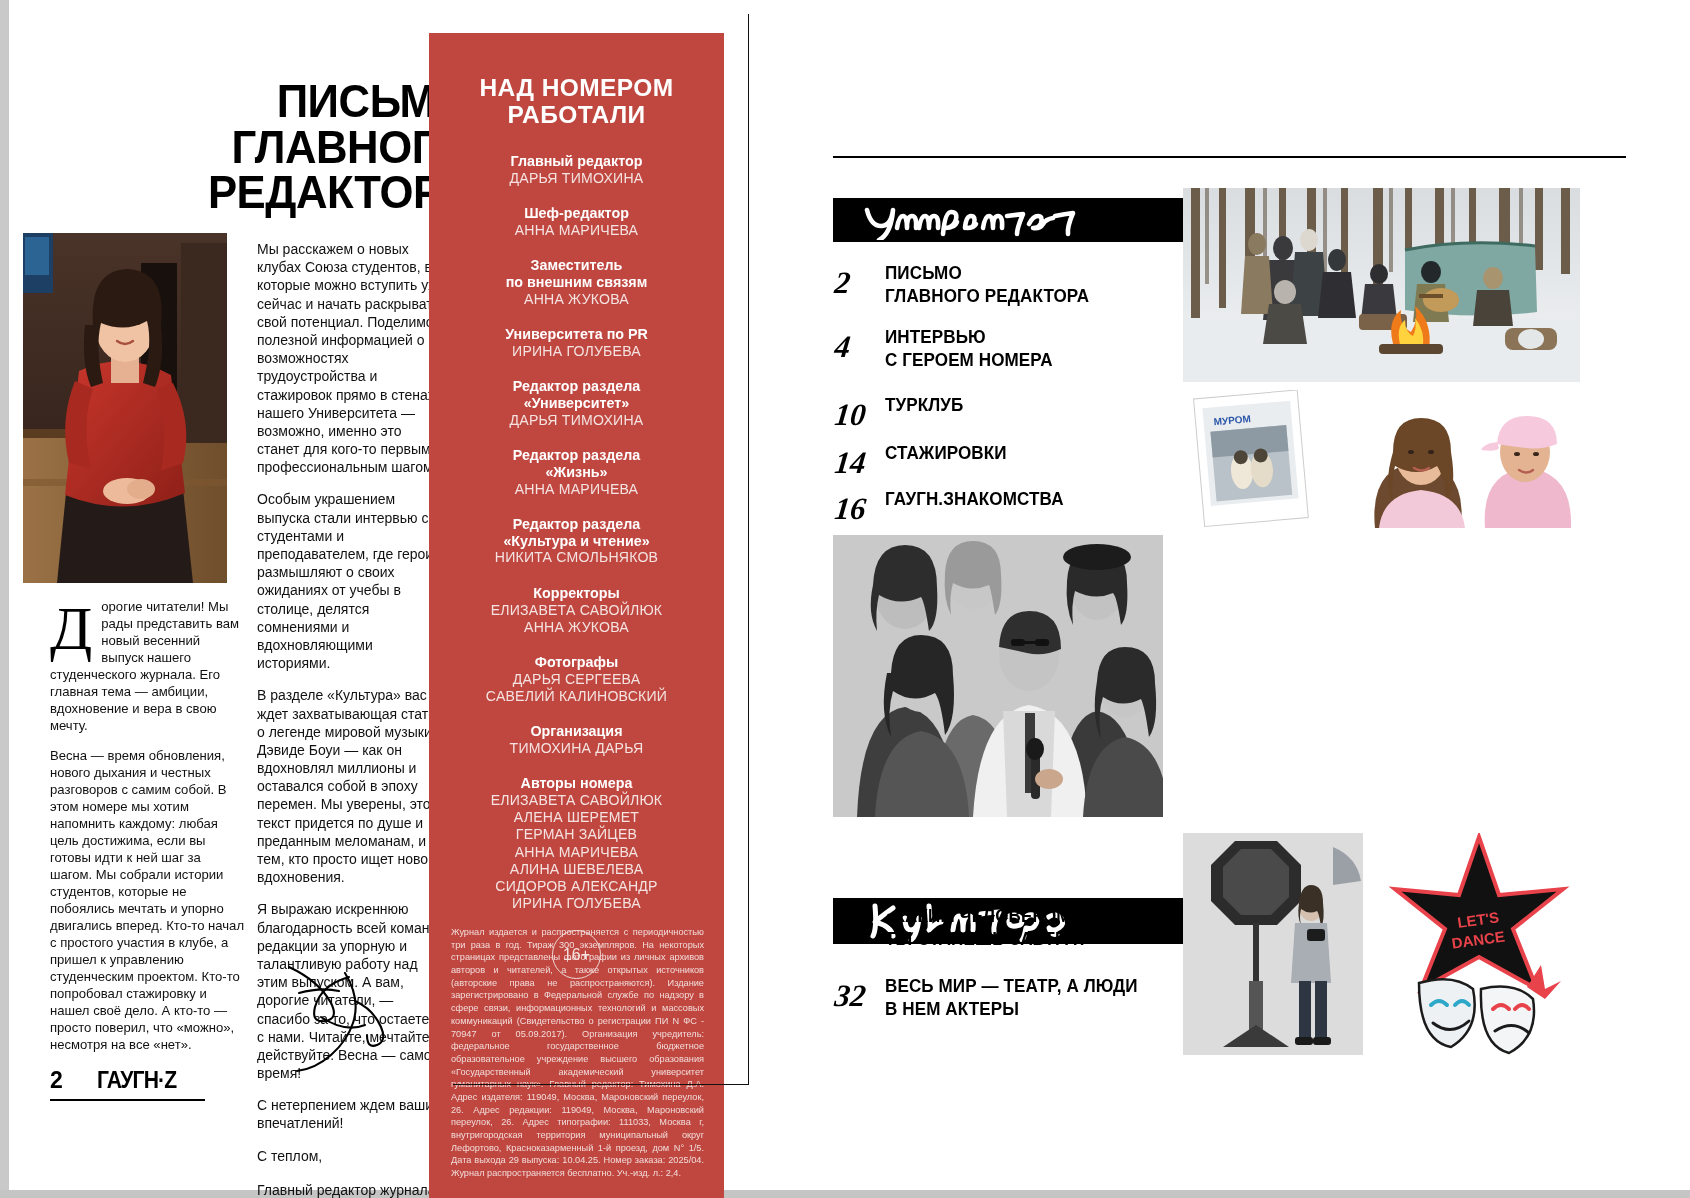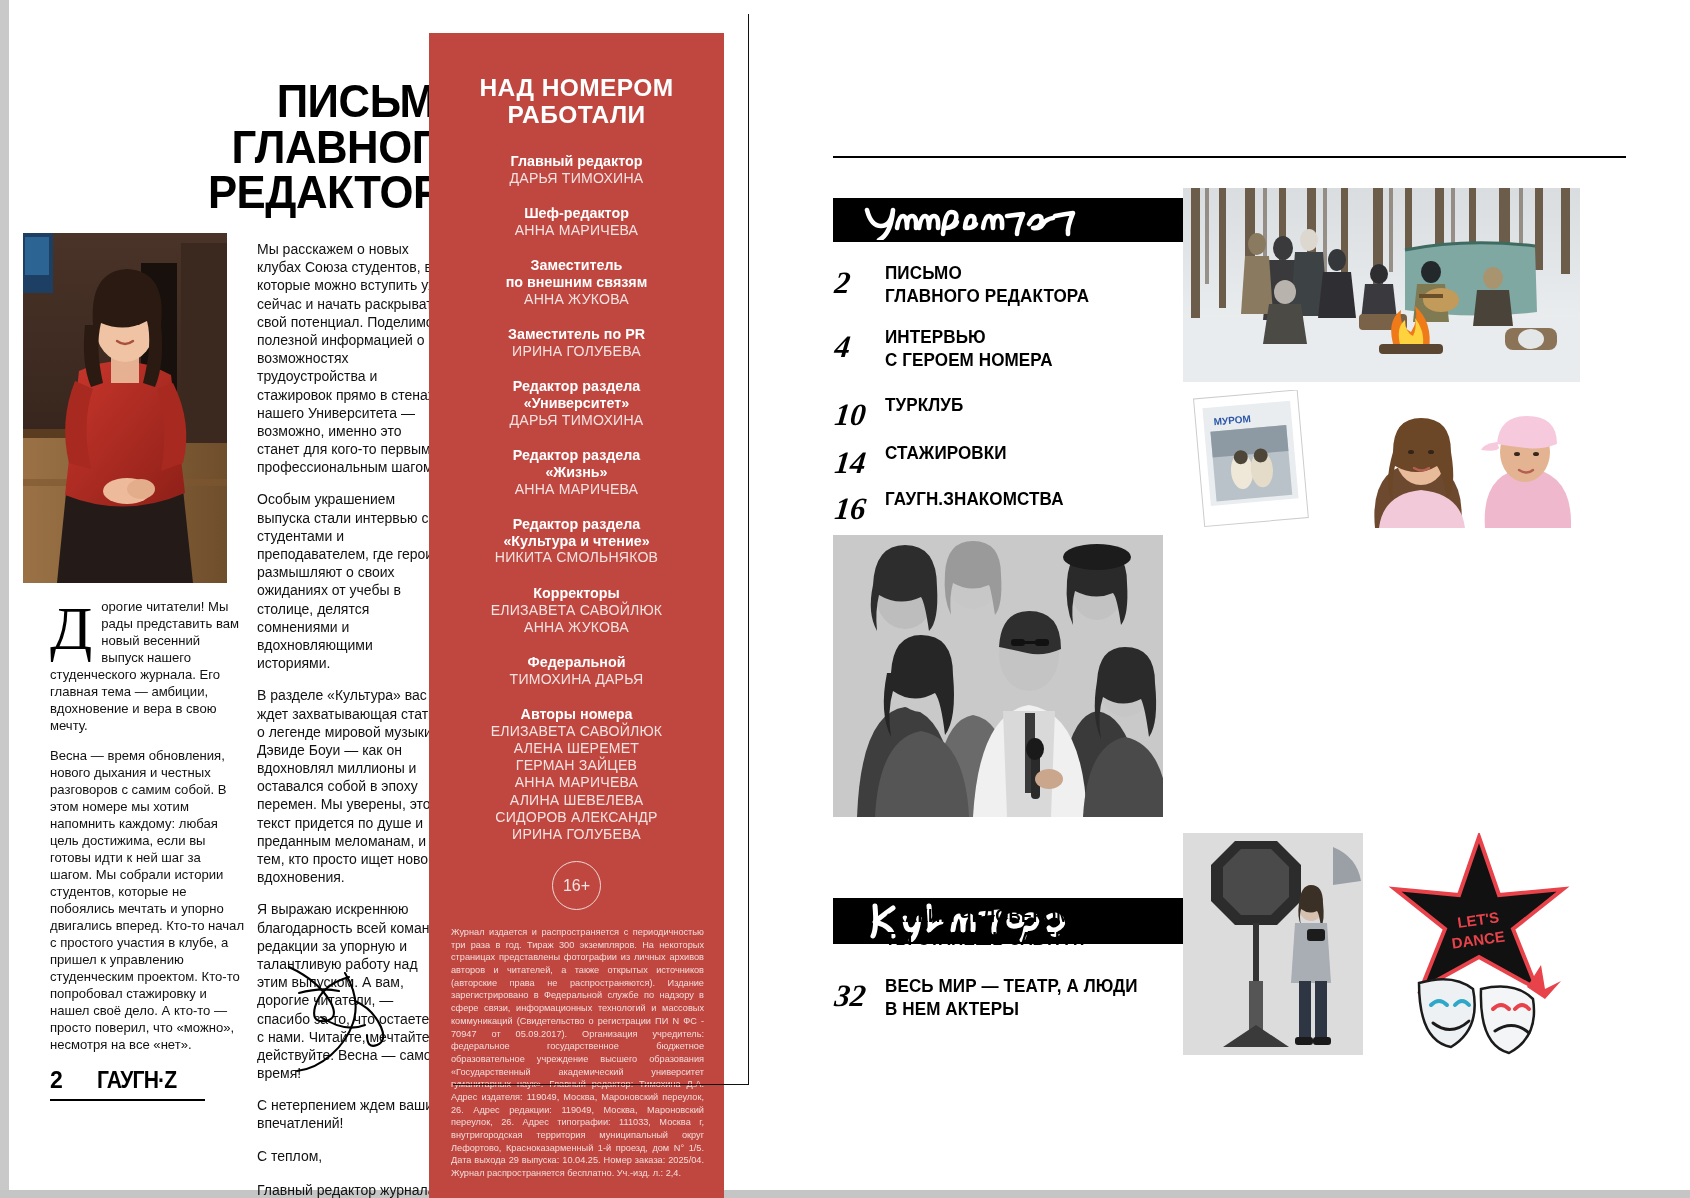--- a/index.html
+++ b/index.html
@@ -274,21 +274,21 @@
           <div class="credit-block">
             <p class="credit-role">Шеф-редактор</p>
             <p class="credit-name">АННА МАРИЧЕВА</p>
           </div>
           <div class="credit-block">
             <p class="credit-role">Заместитель</p>
             <p class="credit-role">по внешним связям</p>
             <p class="credit-name">АННА ЖУКОВА</p>
           </div>
           <div class="credit-block">
-            <p class="credit-role">Заместитель по PR</p>
+            <p class="credit-role">Университета по PR</p>
             <p class="credit-name">ИРИНА ГОЛУБЕВА</p>
           </div>
           <div class="credit-block">
             <p class="credit-role">Редактор раздела</p>
             <p class="credit-role">«Университет»</p>
             <p class="credit-name">ДАРЬЯ ТИМОХИНА</p>
           </div>
           <div class="credit-block">
             <p class="credit-role">Редактор раздела</p>
             <p class="credit-role">«Жизнь»</p>
@@ -298,21 +298,26 @@
             <p class="credit-role">Редактор раздела</p>
             <p class="credit-role">«Культура и чтение»</p>
             <p class="credit-name">НИКИТА СМОЛЬНЯКОВ</p>
           </div>
           <div class="credit-block">
             <p class="credit-role">Корректоры</p>
             <p class="credit-name">ЕЛИЗАВЕТА САВОЙЛЮК</p>
             <p class="credit-name">АННА ЖУКОВА</p>
           </div>
           <div class="credit-block">
-            <p class="credit-role">Федеральной</p>
+            <p class="credit-role">Фотографы</p>
+            <p class="credit-name">ДАРЬЯ СЕРГЕЕВА</p>
+            <p class="credit-name">САВЕЛИЙ КАЛИНОВСКИЙ</p>
+          </div>
+          <div class="credit-block">
+            <p class="credit-role">Организация</p>
             <p class="credit-name">ТИМОХИНА ДАРЬЯ</p>
           </div>
           <div class="credit-block">
             <p class="credit-role">Авторы номера</p>
             <p class="credit-name">ЕЛИЗАВЕТА САВОЙЛЮК</p>
             <p class="credit-name">АЛЕНА ШЕРЕМЕТ</p>
             <p class="credit-name">ГЕРМАН ЗАЙЦЕВ</p>
             <p class="credit-name">АННА МАРИЧЕВА</p>
             <p class="credit-name">АЛИНА ШЕВЕЛЕВА</p>
             <p class="credit-name">СИДОРОВ АЛЕКСАНДР</p>

